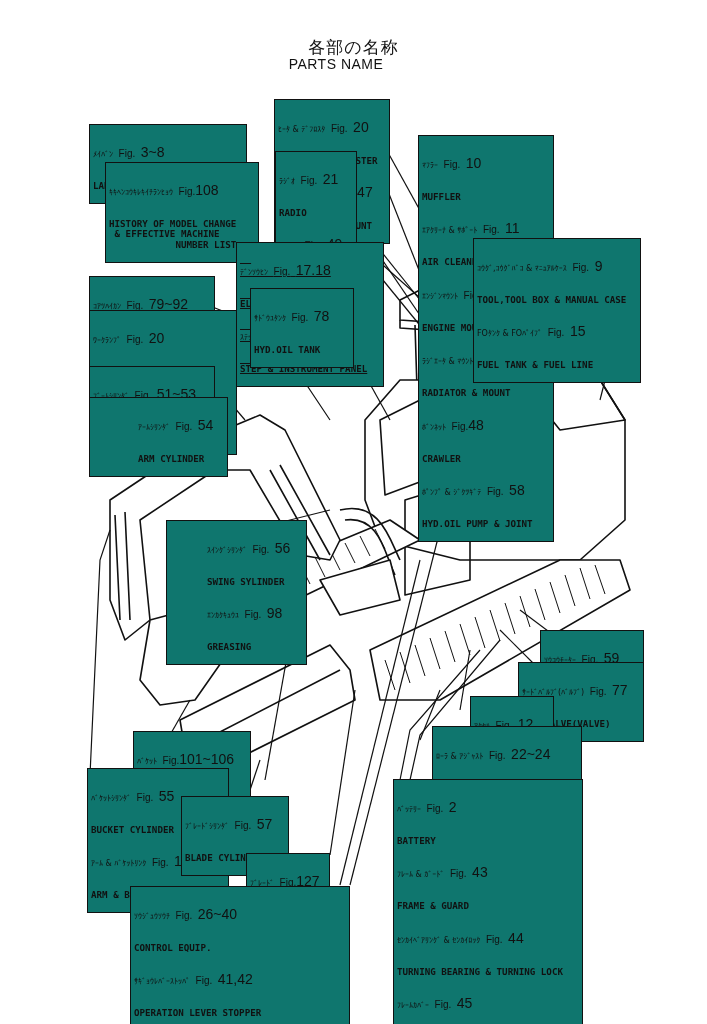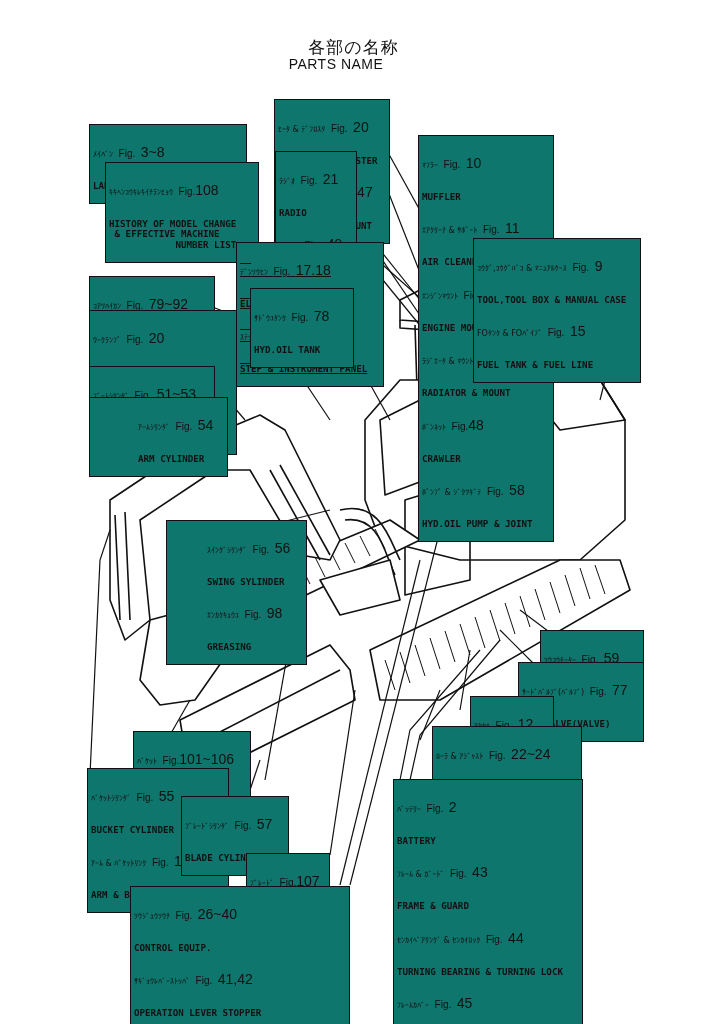--- a/index.html
+++ b/index.html
@@ -226,21 +226,21 @@
   <span class="line"><span class="jp">ｱｰﾑ &amp; ﾊﾞｹｯﾄﾘﾝｸ</span> <span class="fig">Fig.</span> <span class="num">100</span></span>
   <span class="line">ARM &amp; BUCKET LINK</span>
 </div>
 
 <div class="box" style="left:181px;top:796px;width:100px;">
   <span class="line"><span class="jp">ﾌﾞﾚｰﾄﾞｼﾘﾝﾀﾞ</span> <span class="fig">Fig.</span> <span class="num">57</span></span>
   <span class="line">BLADE CYLINDER</span>
 </div>
 
 <div class="box" style="left:246px;top:853px;width:76px;">
-  <span class="line"><span class="jp">ﾌﾞﾚｰﾄﾞ</span> <span class="fig">Fig.</span><span class="num">107</span></span>
+  <span class="line"><span class="jp">ﾌﾞﾚｰﾄﾞ</span> <span class="fig">Fig.</span><span class="num">127</span></span>
   <span class="line">BLADE</span>
 </div>
 
 <div class="box" style="left:393px;top:779px;width:182px;">
   <span class="line"><span class="jp">ﾊﾞｯﾃﾘｰ</span> <span class="fig">Fig.</span> <span class="num">2</span></span>
   <span class="line">BATTERY</span>
   <span class="line"><span class="jp">ﾌﾚｰﾑ &amp; ｶﾞｰﾄﾞ</span> <span class="fig">Fig.</span> <span class="num">43</span></span>
   <span class="line">FRAME &amp; GUARD</span>
   <span class="line"><span class="jp">ｾﾝｶｲﾍﾞｱﾘﾝｸﾞ &amp; ｾﾝｶｲﾛｯｸ</span> <span class="fig">Fig.</span> <span class="num">44</span></span>
   <span class="line">TURNING BEARING &amp; TURNING LOCK</span>

